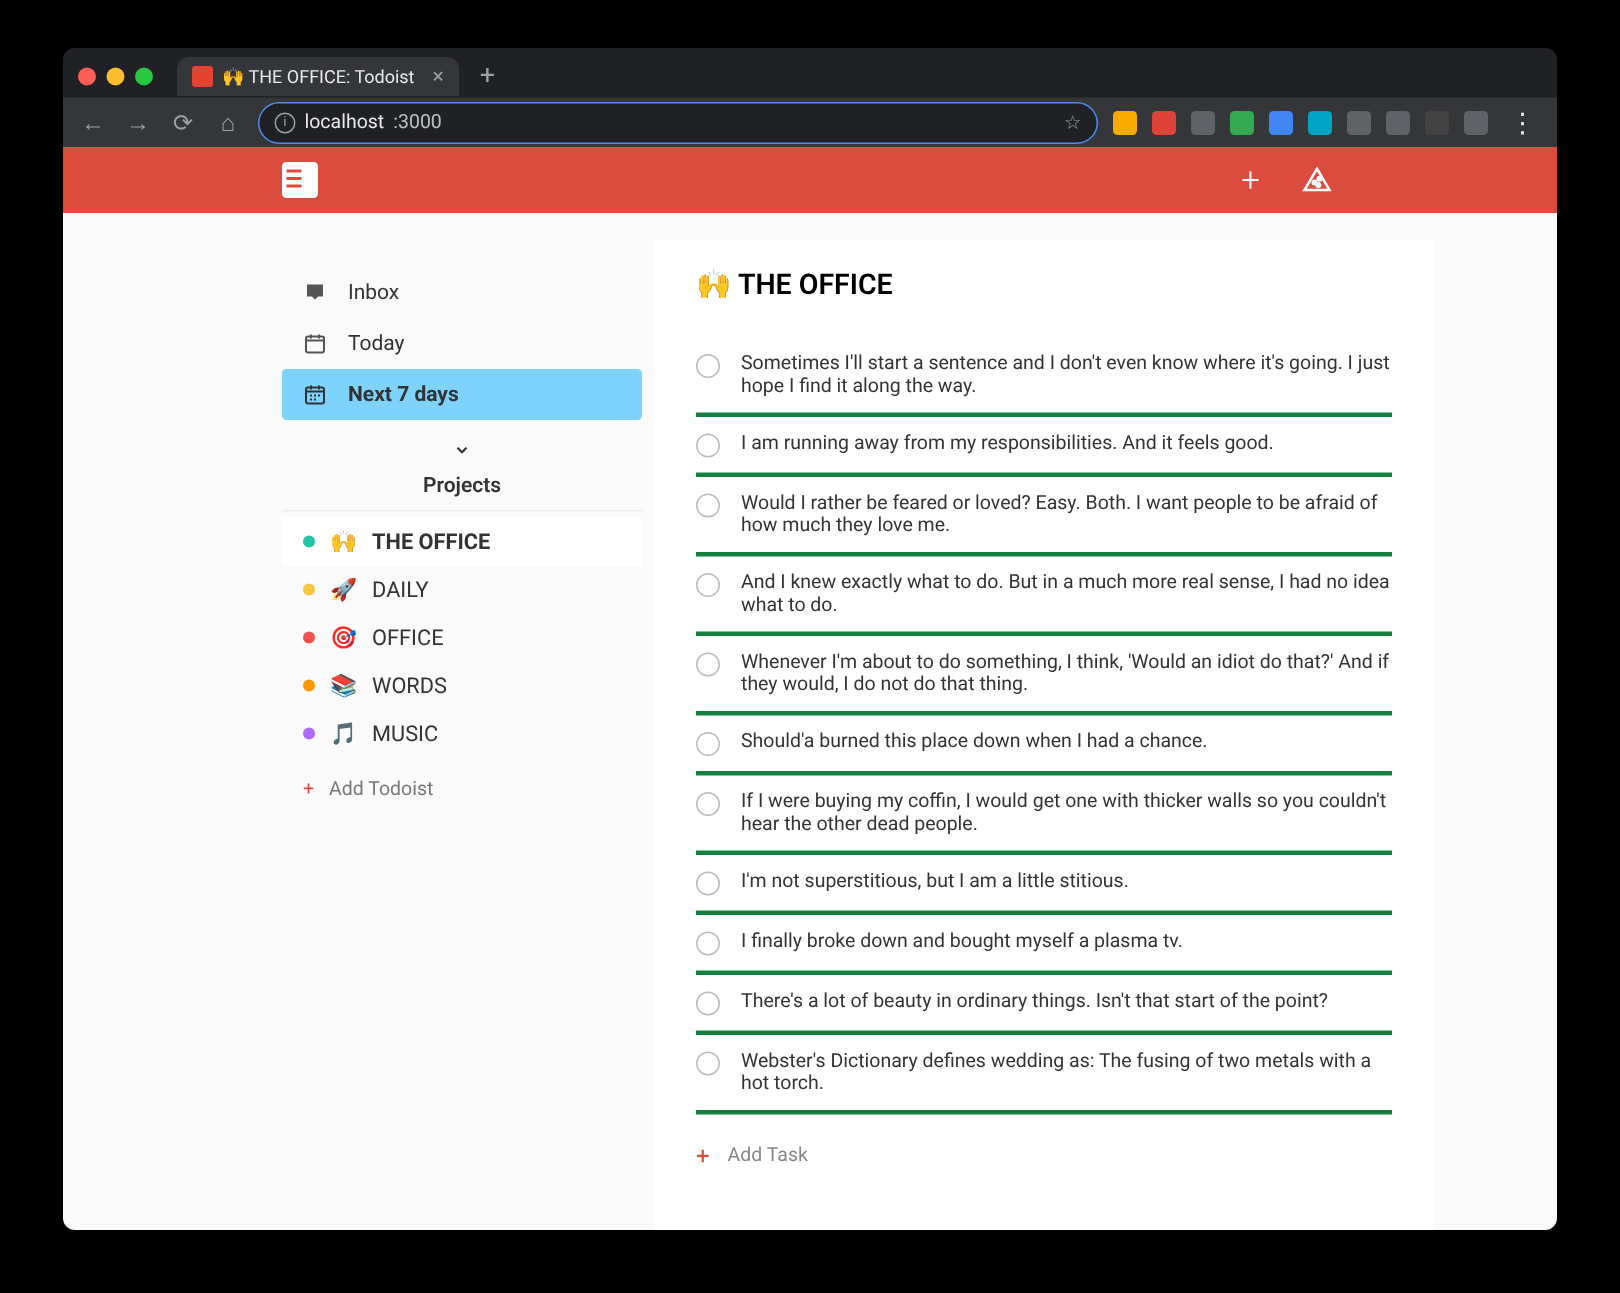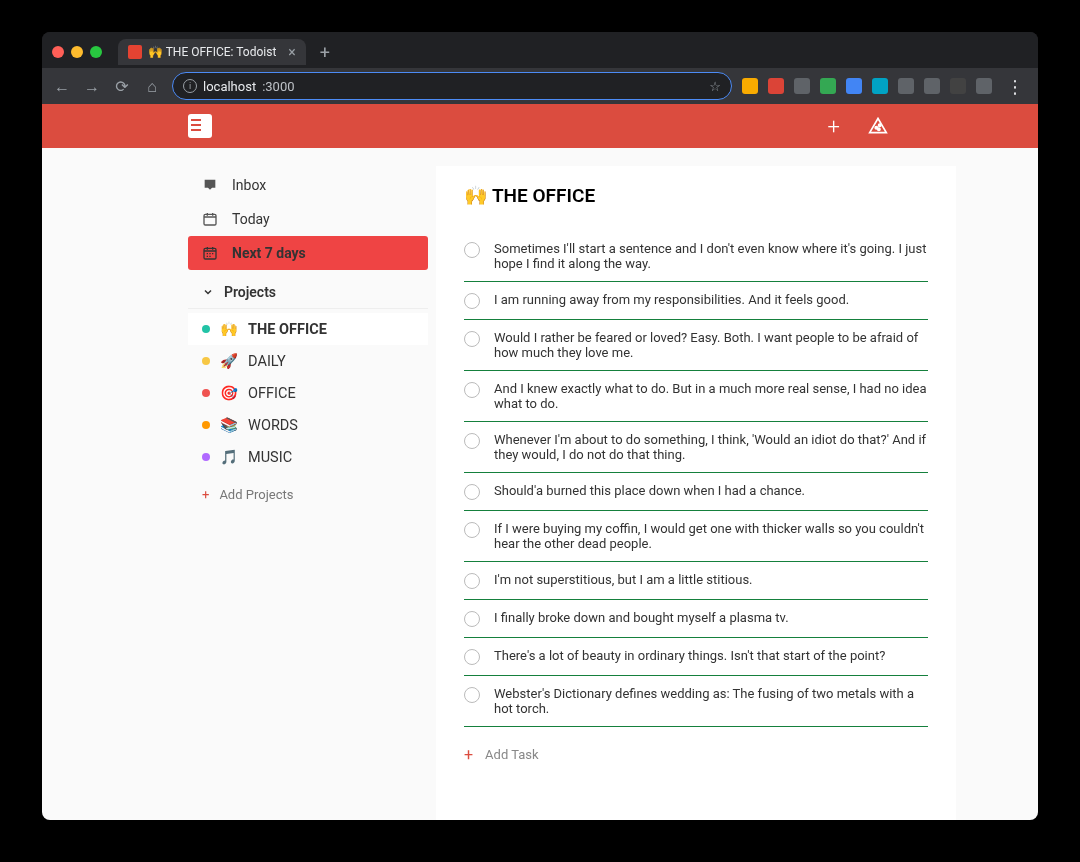--- a/index.html
+++ b/index.html
@@ -44,38 +44,38 @@
   .logo { width:24px; height:24px; background:#fff; border-radius:3px; position:relative;}
   .logo::before{content:""; position:absolute; left:3px; top:5px; width:10px; height:2px;
                 background:#db4c3f; box-shadow:0 5px 0 #db4c3f, 0 10px 0 #db4c3f;}
   .redbar .spacer{flex:1;}
   .redbar .plus{font-size:22px; font-weight:300; margin-right:28px;}
   .redbar .pizza{font-size:18px;}
 
   .columns{ flex:1; display:flex; padding-left:146px;}
 
   
-  .sidebar{ width:240px; padding-top:20px; font-size:14px; color:#333;}
+  .sidebar{ width:240px; padding-top:36px; font-size:14px; color:#333;}
   .sb-item{ display:flex; align-items:center; gap:12px; height:34px; padding:0 14px;
             cursor:pointer; border-radius:3px;}
-  .sb-item.active{ background:#ef4444; font-weight:700;}
+  .sb-item.active{ background:#7dd3fc; font-weight:700;}
   .sb-ico{ width:18px; text-align:center; color:#555;}
-  .sb-section{ display:flex; align-items:center; gap:10px; padding:14px 14px 4px; font-weight:600; cursor:pointer;}
+  .sb-section{ display:flex; align-items:center; gap:10px; padding:14px 14px 4px; font-weight:600; cursor:pointer;flex-direction:column;}
   .sb-hr{height:1px; background:#eee; margin:4px 0;}
   .proj{ display:flex; align-items:center; gap:10px; height:32px; padding:0 14px; cursor:pointer; font-size:14.5px;}
   .proj.sel{ background:#fff; font-weight:700;}
   .dot{width:8px; height:8px; border-radius:50%;}
   .addproj{ display:flex; align-items:center; gap:10px; padding:14px 14px; color:#777; font-size:13px; cursor:pointer;}
   .addproj .pl{color:#db4c3f;}
 
   
   .main{ flex:1; background:#fff; margin:18px 38px 0 8px; padding:18px 28px 40px;
          max-width:520px;}
   .main h2{ font-size:19px; font-weight:600; margin-bottom:24px;}
-  .task{ display:flex; gap:14px; padding:10px 0; border-bottom:1px solid #15803d;
+  .task{ display:flex; gap:14px; padding:10px 0; border-bottom:3px solid #15803d;
          font-size:13px; color:#333;}
   .circle{ width:16px; height:16px; border:1.5px solid #bbb; border-radius:50%;
            flex-shrink:0; margin-top:1px; cursor:pointer;}
   .addtask{ display:flex; align-items:center; gap:12px; padding:18px 0 0; color:#888;
             font-size:13px; cursor:pointer;}
   .addtask .pl{color:#db4c3f; font-size:16px;}
 
   svg{display:block;}
 </style>
 </head>
@@ -202,21 +202,21 @@
             </div>
             <div class="proj">
               <span class="dot" style="background:#b069ff"></span>
               <span>🎵</span>
               <span>MUSIC</span>
             </div>
           </div>
 
         <div class="addproj">
           <span class="pl">+</span>
-          <span>Add Projects</span>
+          <span>Add Todoist</span>
         </div>
       </aside>
 
       <main class="main">
         <h2>
           <span>🙌</span>
           <span>THE OFFICE</span>
         </h2>
         <div id="tasks">
             <div class="task">

